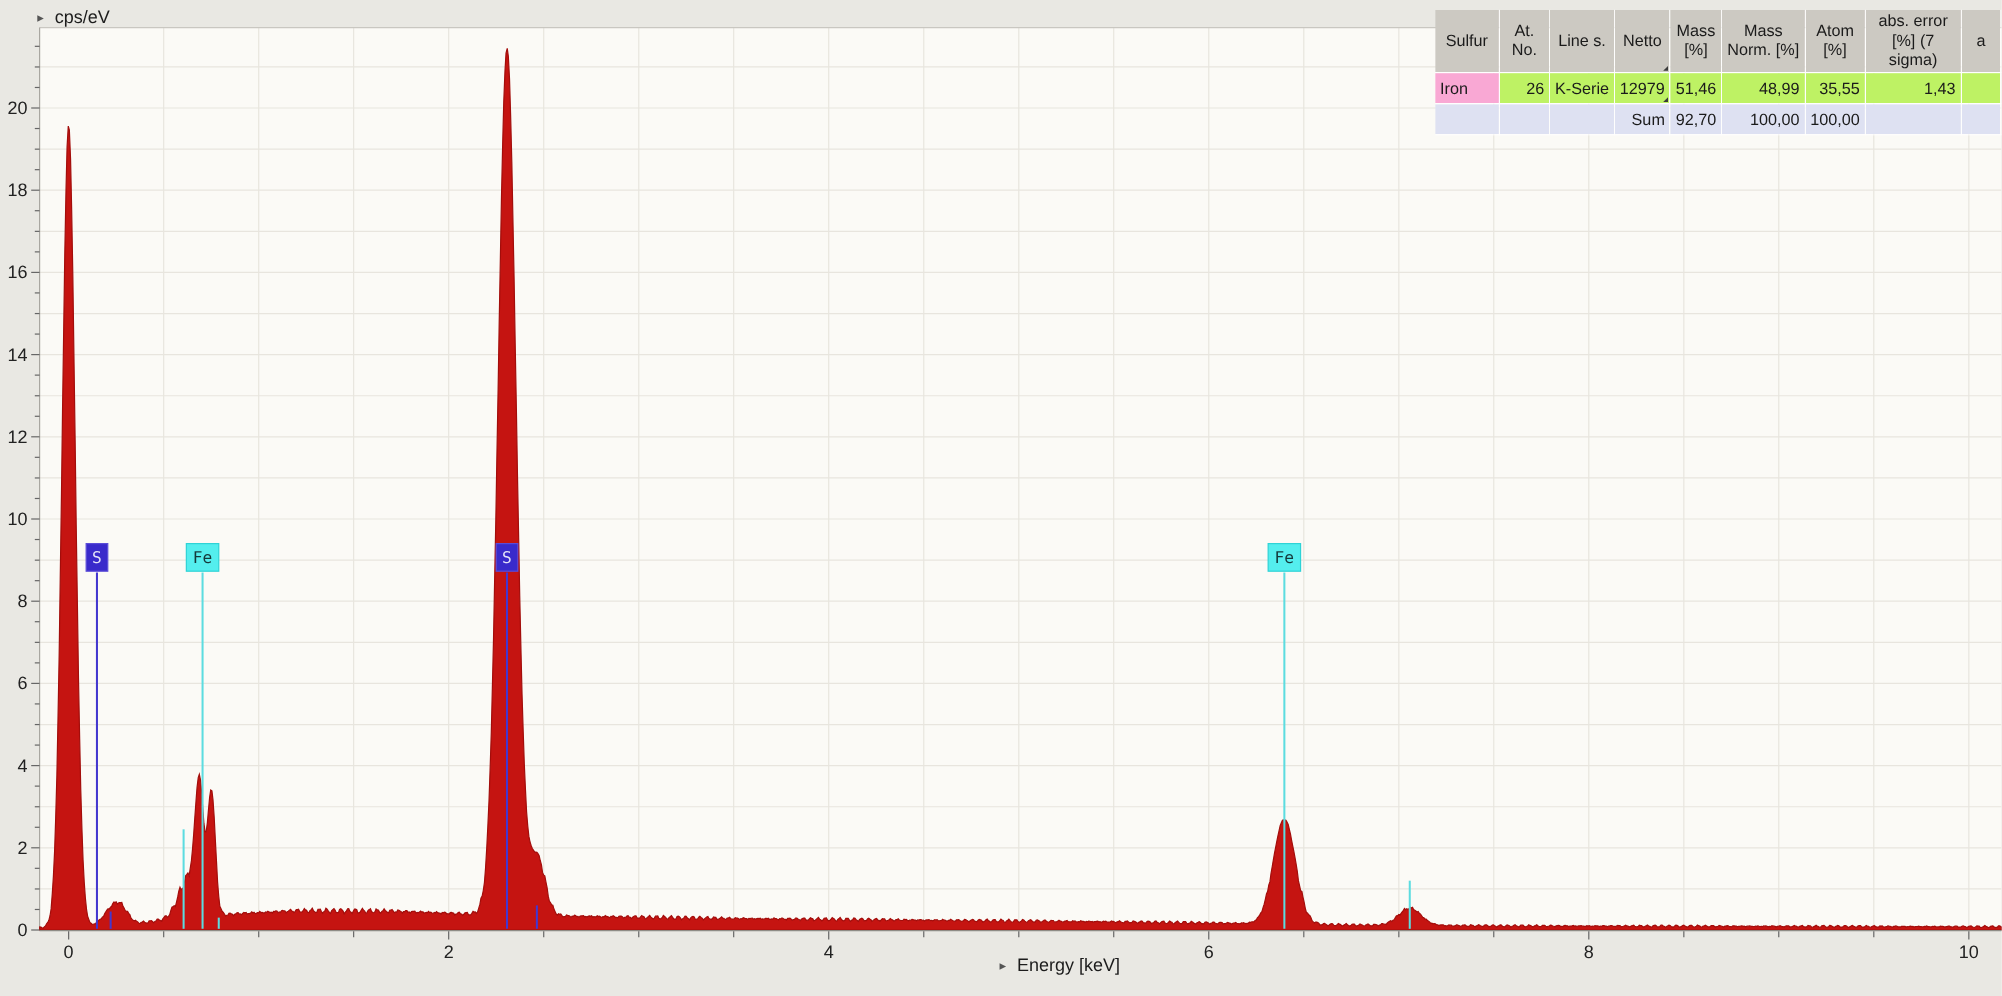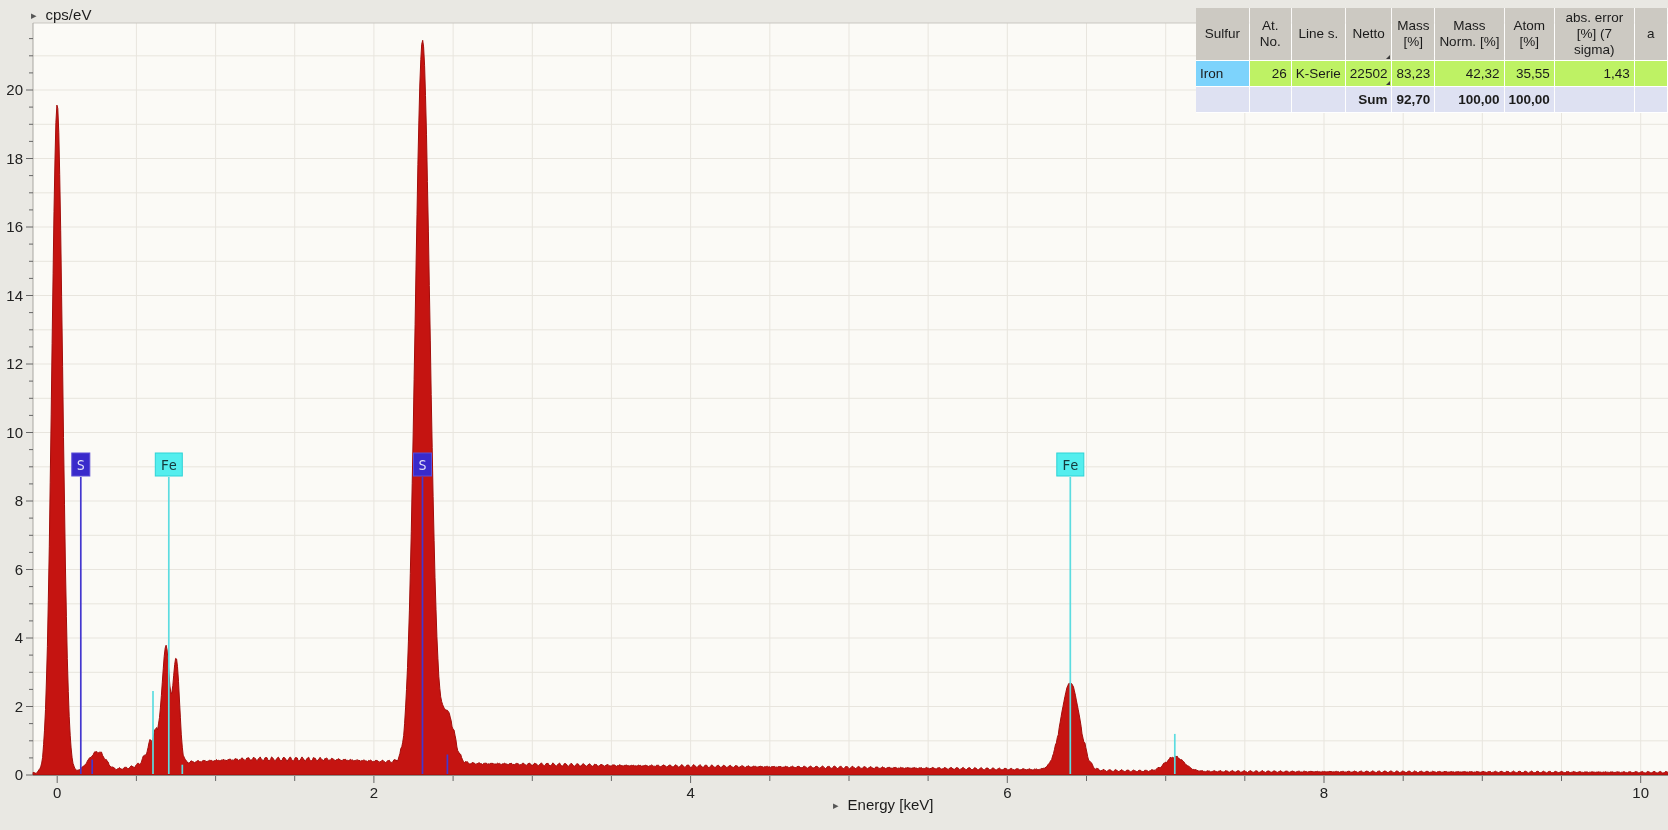--- a/index.html
+++ b/index.html
@@ -18,22 +18,22 @@
   table.results th, table.results td{
     font-weight:normal;padding:2px 4px;line-height:16px;
     border-right:1px solid rgba(255,255,255,.75);
     border-bottom:1px solid #ffffff;
     overflow:hidden;white-space:nowrap;position:relative;
   }
   table.results th{background:#ccc9c2;text-align:center;white-space:normal;height:36px;vertical-align:middle}
   tr.row-blue td{background:#dee1f2}
   tr.row-blue td.c-element{background:#e3e1db}
   tr.row-white td{background:#bef264}
-  tr.row-white td.c-element{background:#7dd3fc}
-  tr.row-sum td{background:#dee1f2;font-weight:bold}
+  tr.row-white td.c-element{background:#f9a8d4}
+  tr.row-sum td{background:#dee1f2;font-weight:normal}
   td.al{text-align:left}td.ar{text-align:right}
   td.cell-tri::after{
     content:"";position:absolute;right:1px;bottom:1px;
     border-left:4px solid transparent;border-bottom:4px solid #3a3a3a;
   }
   th.th-tri::after{
     content:"";position:absolute;right:1px;bottom:1px;
     border-left:4px solid transparent;border-bottom:4px solid #3a3a3a;
   }
   table.results td{height:21px}
@@ -224,23 +224,23 @@
           <th class="">Mass [%]</th>
           <th class="">Mass Norm. [%]</th>
           <th class="">Atom [%]</th>
           <th class="">abs. error [%] (7 sigma)</th>
           <th class="">a</th>
         </tr>
         <tr class="row-white">
           <td class="c-element al">Iron</td>
           <td class="ar">26</td>
           <td class="al">K-Serie</td>
-          <td class="ar cell-tri">22502</td>
-          <td class="al">83,23</td>
-          <td class="ar">42,32</td>
+          <td class="ar cell-tri">12979</td>
+          <td class="al">51,46</td>
+          <td class="ar">48,99</td>
           <td class="ar">35,55</td>
           <td class="ar">1,43</td>
           <td class="al"></td>
         </tr>
         <tr class="row-sum">
           <td class="c-element al"></td>
           <td class="ar"></td>
           <td class="al"></td>
           <td class="ar">Sum</td>
           <td class="al">92,70</td>

